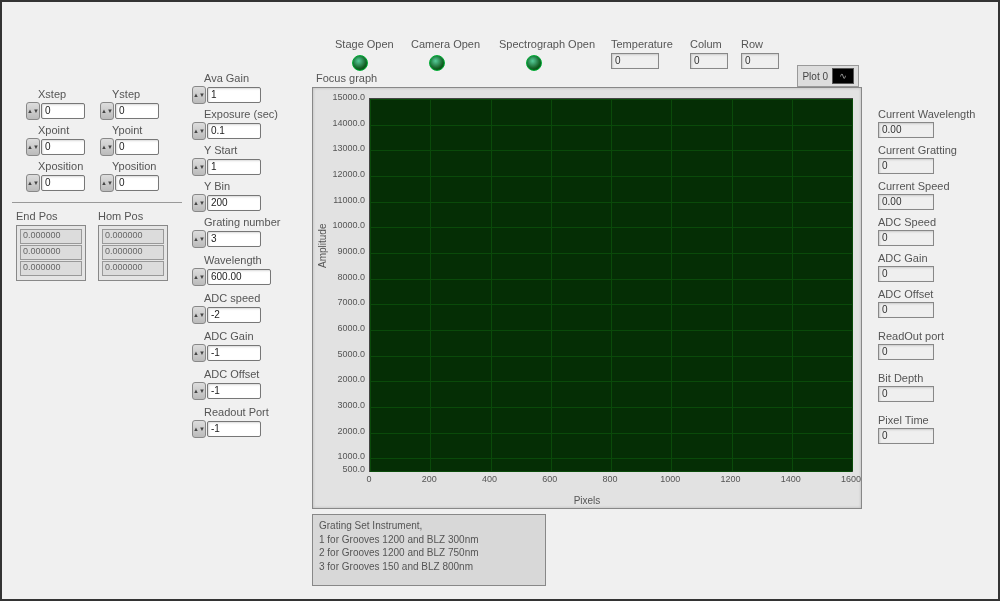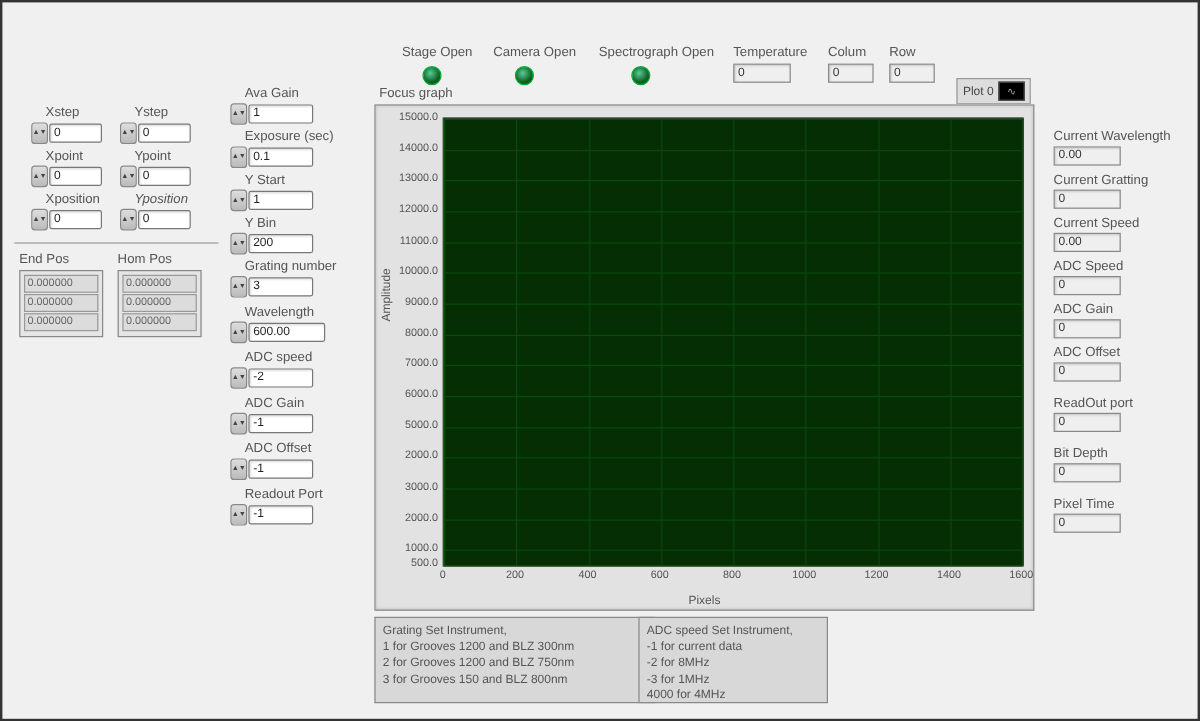--- a/index.html
+++ b/index.html
@@ -201,21 +201,21 @@
   <div class="spinner">▲▼</div>
   <div class="numbox narrow">0</div>
 </div>
 
 <span class="lbl" style="left:36px; top:158px;">Xposition</span>
 <div class="nctrl" style="left:24px; top:172px;">
   <div class="spinner">▲▼</div>
   <div class="numbox narrow">0</div>
 </div>
 
-<span class="lbl" style="left:110px; top:158px;font-style:italic;">Yposition</span>
+<span class="lbl" style="left:110px; top:158px;">Yposition</span>
 <div class="nctrl" style="left:98px; top:172px;">
   <div class="spinner">▲▼</div>
   <div class="numbox narrow">0</div>
 </div>
 
 <div class="divider"></div>
 
 <span class="section-label" style="left:14px; top:208px;">End Pos</span>
 <div class="poscluster" style="left:14px; top:223px;">
   <div class="posrow">0.000000</div>
@@ -355,27 +355,20 @@
         <div class="xtick" style="left: 538px;">1600</div>
       </div>
 </div>
 
 <div class="infobox" style="left:310px; width:234px;">
   <pre style="margin:0; font-family:inherit; white-space:pre-line;">Grating Set Instrument,
 1 for Grooves 1200 and BLZ 300nm
 2 for Grooves 1200 and BLZ 750nm
 3 for Grooves 150   and BLZ 800nm</pre>
 </div>
-<div class="infobox" style="left:530px; width:158px;">
-  <pre style="margin:0; font-family:inherit; white-space:pre-line;">ADC speed Set Instrument,
--1 for current data
--2 for 8MHz
--3 for 1MHz
-4000 for 4MHz</pre>
-</div>
 
 <span class="lbl" style="left:876px; top:106px;">Current Wavelength</span>
 <div class="indbox" style="left:876px; top:120px;">0.00</div>
 
 <span class="lbl" style="left:876px; top:142px;">Current Gratting</span>
 <div class="indbox" style="left:876px; top:156px;">0</div>
 
 <span class="lbl" style="left:876px; top:178px;">Current Speed</span>
 <div class="indbox" style="left:876px; top:192px;">0.00</div>
 

